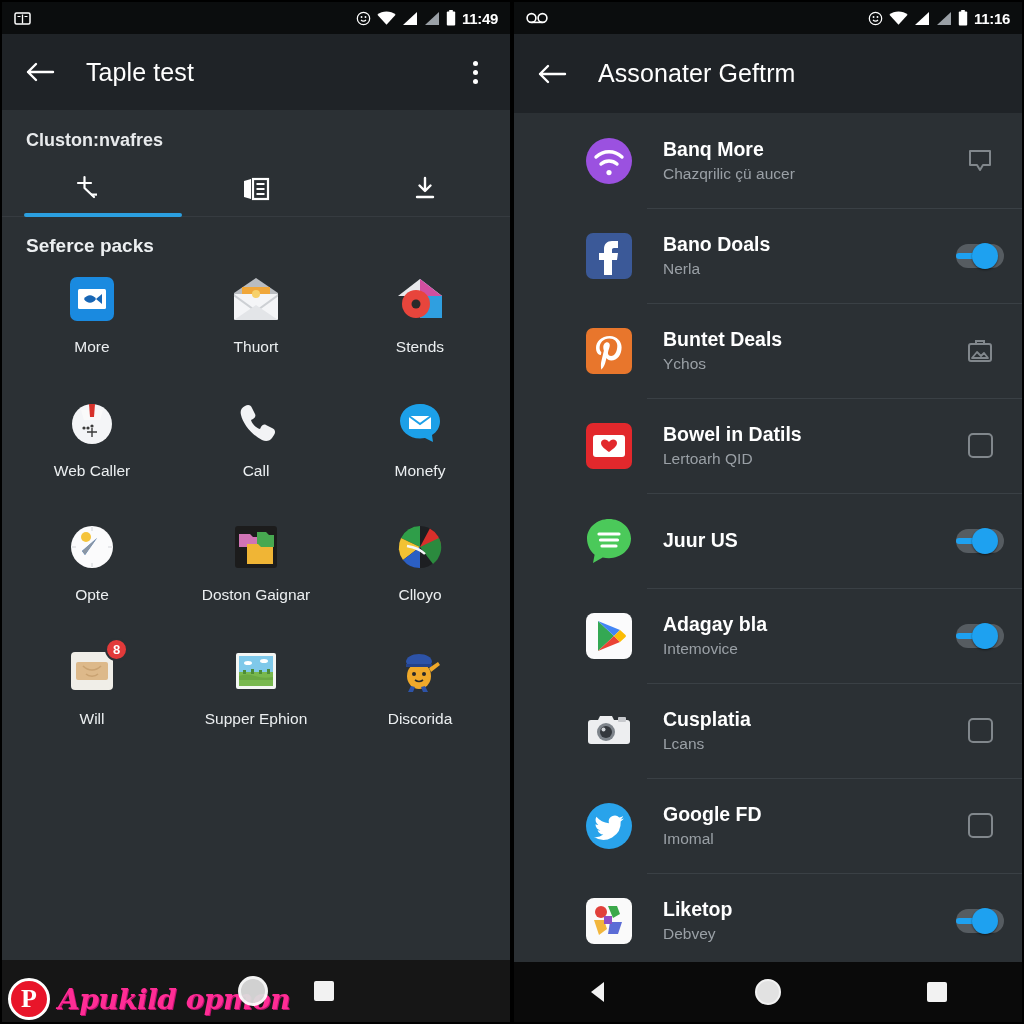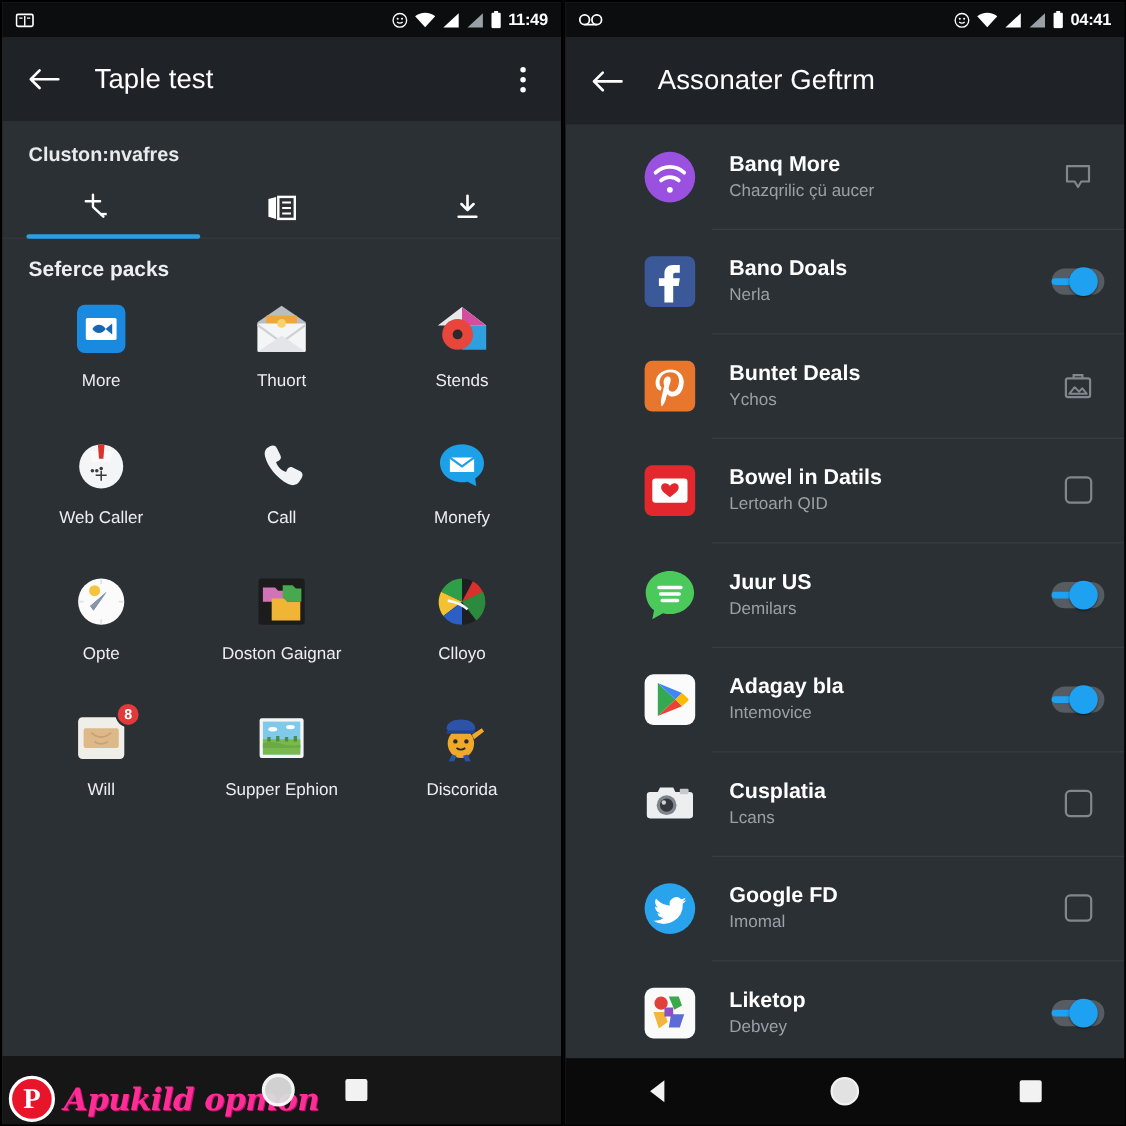--- a/index.html
+++ b/index.html
@@ -394,21 +394,21 @@
           <svg width="16" height="15" viewBox="0 0 16 15">
               <path d="M15 1v13H1z" fill="#9aa0a6"></path>
             </svg>
         </span>
         <span class="glyph">
           <svg width="10" height="16" viewBox="0 0 10 16">
               <rect x="3.2" y="0" width="3.6" height="2" fill="#fff"></rect>
               <rect x="0.8" y="1.6" width="8.4" height="14" rx="1" fill="#fff"></rect>
             </svg>
         </span>
-        <span class="sb-time">04:41</span>
+        <span class="sb-time">11:16</span>
       </div>
     </div>
 
     <div class="appbar r">
       <div class="back">
         <svg width="30" height="24" viewBox="0 0 30 24">
             <path d="M28 12H3M11 4 3 12l8 8" stroke="#fff" stroke-width="2.4" fill="none" stroke-linecap="round" stroke-linejoin="round"></path>
           </svg>
       </div>
       <div class="apptitle">Assonater Geftrm</div>
@@ -498,21 +498,20 @@
 
       <div class="row">
         <div class="rowicon">
           <svg width="50" height="50" viewBox="0 0 50 50">
               <path d="M25 3c12 0 22 8.6 22 19.6 0 11-10 19.6-22 19.6-2.2 0-4.3-.3-6.3-.8L9 47l1.6-8.2C6.1 35.2 3 29.3 3 22.6 3 11.6 13 3 25 3z" fill="#4bc95a"></path>
               <path d="M15 18h20M16.5 24h17M18 30h14" stroke="#fff" stroke-width="3.2" stroke-linecap="round"></path>
             </svg>
         </div>
         <div class="rowtext">
           <div class="rowtitle">Juur US</div>
-          <div class="rowsub">Demilars</div>
         </div>
         <div class="rowctl">
           <div class="switch">
               <div class="track-fill"></div>
               <div class="knob"></div>
             </div>
         </div>
       </div>
 
       <div class="row">

